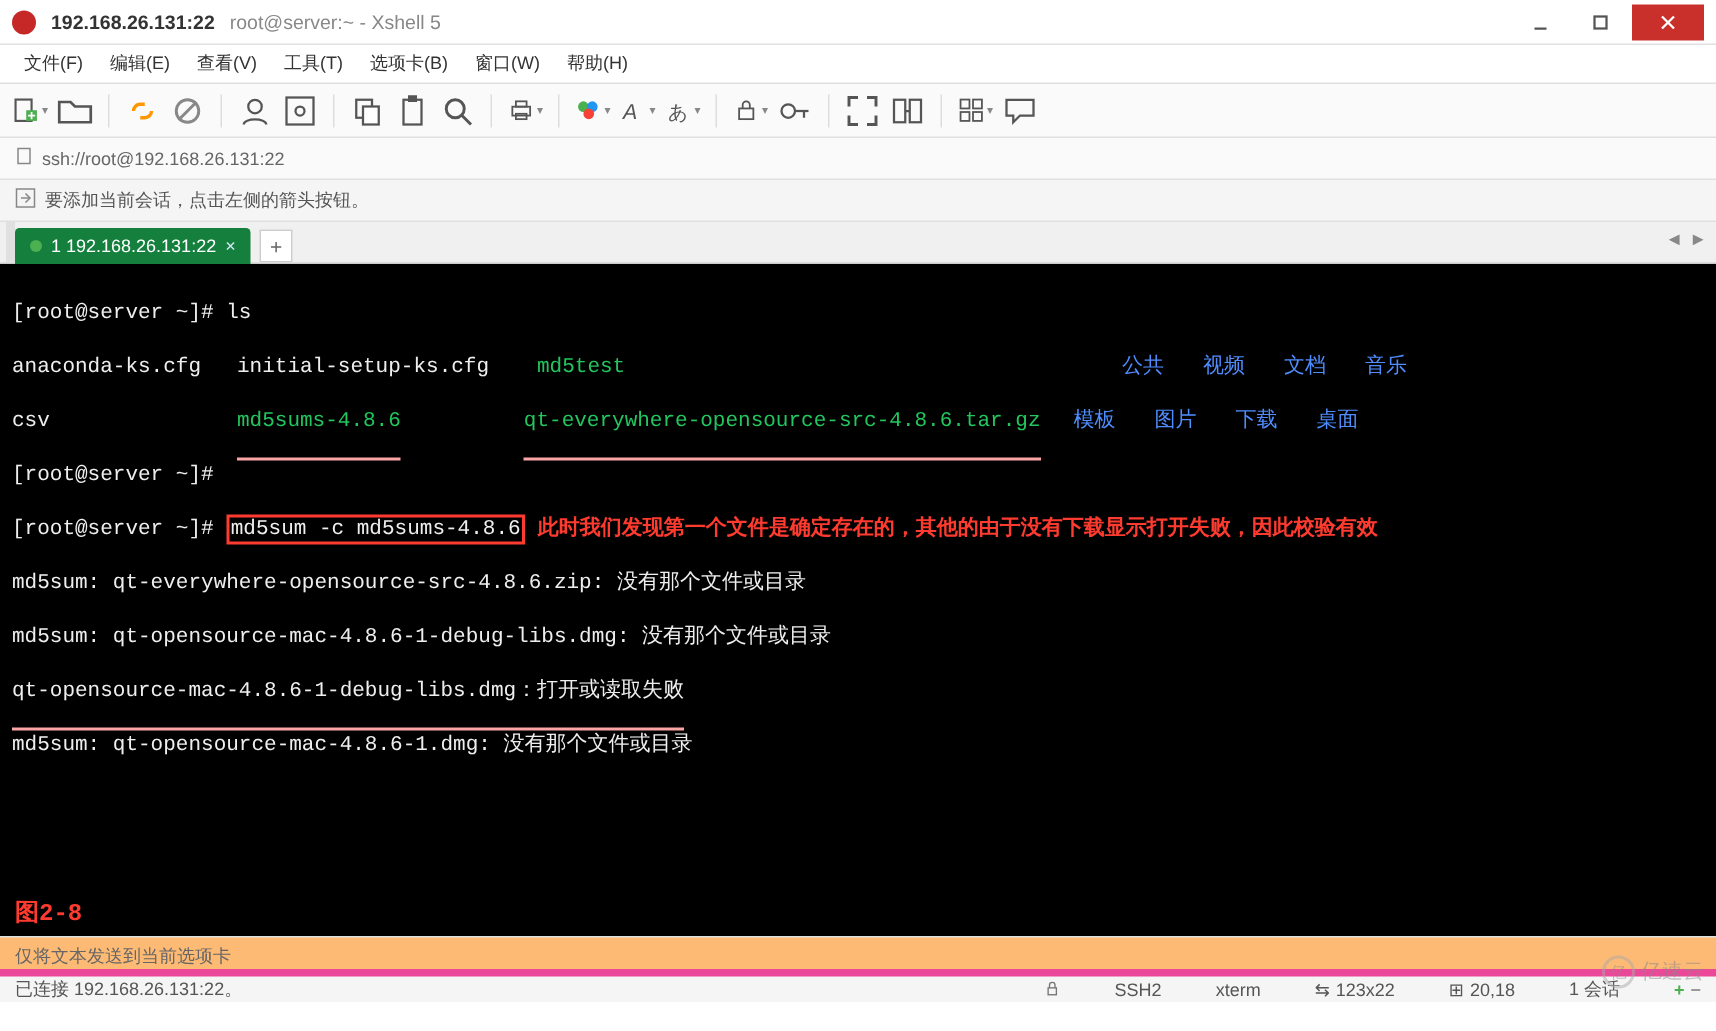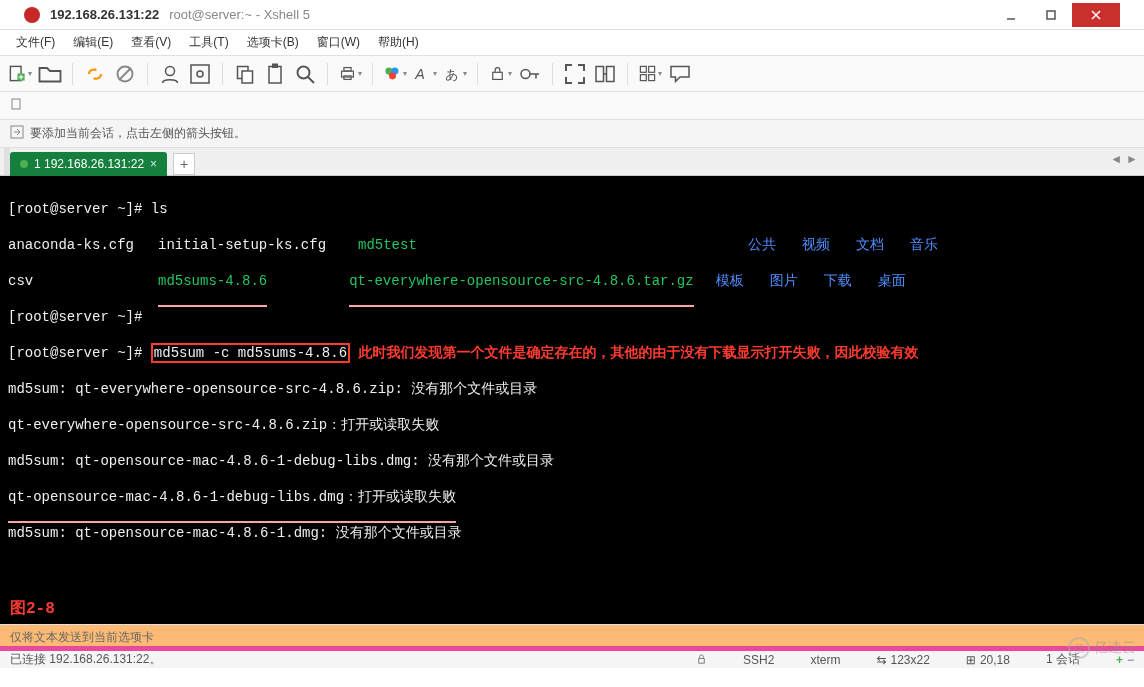--- a/index.html
+++ b/index.html
@@ -1,17 +1,17 @@
 <!DOCTYPE html>
 <html><head>
 <meta charset="utf-8">
 <style>
 * { margin: 0; padding: 0; box-sizing: border-box; }
 body { font-family: "Microsoft YaHei", Tahoma, sans-serif; font-size: 12px; background: #fff; width: 1144px; height: 687px; position: relative; overflow: hidden; }
-.titlebar { height: 30px; background: #fff; display: flex; align-items: center; padding: 0 24px; border-bottom: 1px solid #e0e0e0; text-align: center; }
+.titlebar { height: 30px; background: #fff; display: flex; align-items: center; padding: 0 8px; border-bottom: 1px solid #e0e0e0; text-align: center; }
 .titlebar .app-icon { width: 16px; height: 16px; background: #c62828; border-radius: 50%; margin-right: 10px; }
 .titlebar .title-main { font-weight: bold; font-size: 13px; color: #333; margin-right: 10px; }
 .titlebar .title-sub { color: #888; font-size: 13px; }
 .titlebar .spacer { flex: 1; }
 .winbtn { width: 38px; height: 24px; display: flex; align-items: center; justify-content: center; margin-left: 2px; cursor: pointer; }
 .winbtn.close { background: #c9302c; color: #fff; width: 48px; }
 .winbtn svg { width: 12px; height: 12px; }
 .menubar { height: 26px; display: flex; align-items: center; padding: 0 8px; border-bottom: 1px solid #e0e0e0; gap: 2px; }
 .menuitem { padding: 3px 8px; color: #333; cursor: pointer; }
 .toolbar { height: 36px; display: flex; align-items: center; padding: 0 8px; border-bottom: 1px solid #e0e0e0; gap: 6px; background: #fafafa; }
@@ -210,20 +210,21 @@
       <svg viewBox="0 0 16 16">
         <path d="M2 3h12v7H8l-3 3V10H2z" fill="none" stroke="#555"></path>
       </svg>
     </div>
 </div>
 
 <div class="addrbar">
   <span><svg width="12" height="12" viewBox="0 0 12 12">
         <rect x="2" y="1" width="8" height="10" fill="none" stroke="#888"></rect>
       </svg></span>
+  <span style="flex:1">ssh://root@192.168.26.131:22</span>
 </div>
 
 <div class="hintbar">
   <span><svg width="14" height="14" viewBox="0 0 14 14">
         <rect x="1" y="1" width="12" height="12" fill="none" stroke="#888"></rect>
         <path d="M4 7h5M7 4l3 3-3 3" fill="none" stroke="#888"></path>
       </svg></span>
   <span>要添加当前会话，点击左侧的箭头按钮。</span>
 </div>
 
@@ -241,21 +242,20 @@
   </div>
 </div>
 
 <div class="terminal">
 <div class="term-line"><span class="c-white">[root@server ~]# </span><span class="c-white">ls</span></div>
 <div class="term-line"><span class="c-white" style="display:inline-block;width:150px">anaconda-ks.cfg</span><span class="c-white" style="display:inline-block;width:200px">initial-setup-ks.cfg</span><span class="c-cyan" style="display:inline-block;width:390px">md5test</span><span class="c-blue" style="display:inline-block;width:54px">公共</span><span class="c-blue" style="display:inline-block;width:54px">视频</span><span class="c-blue" style="display:inline-block;width:54px">文档</span><span class="c-blue">音乐</span></div>
 <div class="term-line"><span class="c-white" style="display:inline-block;width:150px">csv</span><span class="c-cyan u-red">md5sums-4.8.6</span><span style="display:inline-block;width:82px"></span><span class="c-cyan u-red">qt-everywhere-opensource-src-4.8.6.tar.gz</span><span style="display:inline-block;width:22px"></span><span class="c-blue" style="display:inline-block;width:54px">模板</span><span class="c-blue" style="display:inline-block;width:54px">图片</span><span class="c-blue" style="display:inline-block;width:54px">下载</span><span class="c-blue">桌面</span></div>
 <div class="term-line"><span class="c-white">[root@server ~]# </span></div>
 <div class="term-line"><span class="c-white">[root@server ~]# </span><span class="c-white box-red">md5sum -c md5sums-4.8.6</span> <span class="annot">此时我们发现第一个文件是确定存在的，其他的由于没有下载显示打开失败，因此校验有效</span></div>
 <div class="term-line"><span class="c-white">md5sum: qt-everywhere-opensource-src-4.8.6.zip: 没有那个文件或目录</span></div>
-<div class="term-line"><span class="c-white">qt-everywhere-opensource-src-4.8.6.zip：打开或读取失败</span></div>
 <div class="term-line"><span class="c-white">md5sum: qt-opensource-mac-4.8.6-1-debug-libs.dmg: 没有那个文件或目录</span></div>
 <div class="term-line"><span class="c-white u-red">qt-opensource-mac-4.8.6-1-debug-libs.dmg：打开或读取失败</span></div>
 <div class="term-line"><span class="c-white">md5sum: qt-opensource-mac-4.8.6-1.dmg: 没有那个文件或目录</span></div>
 
 
 
 
 
 
 

